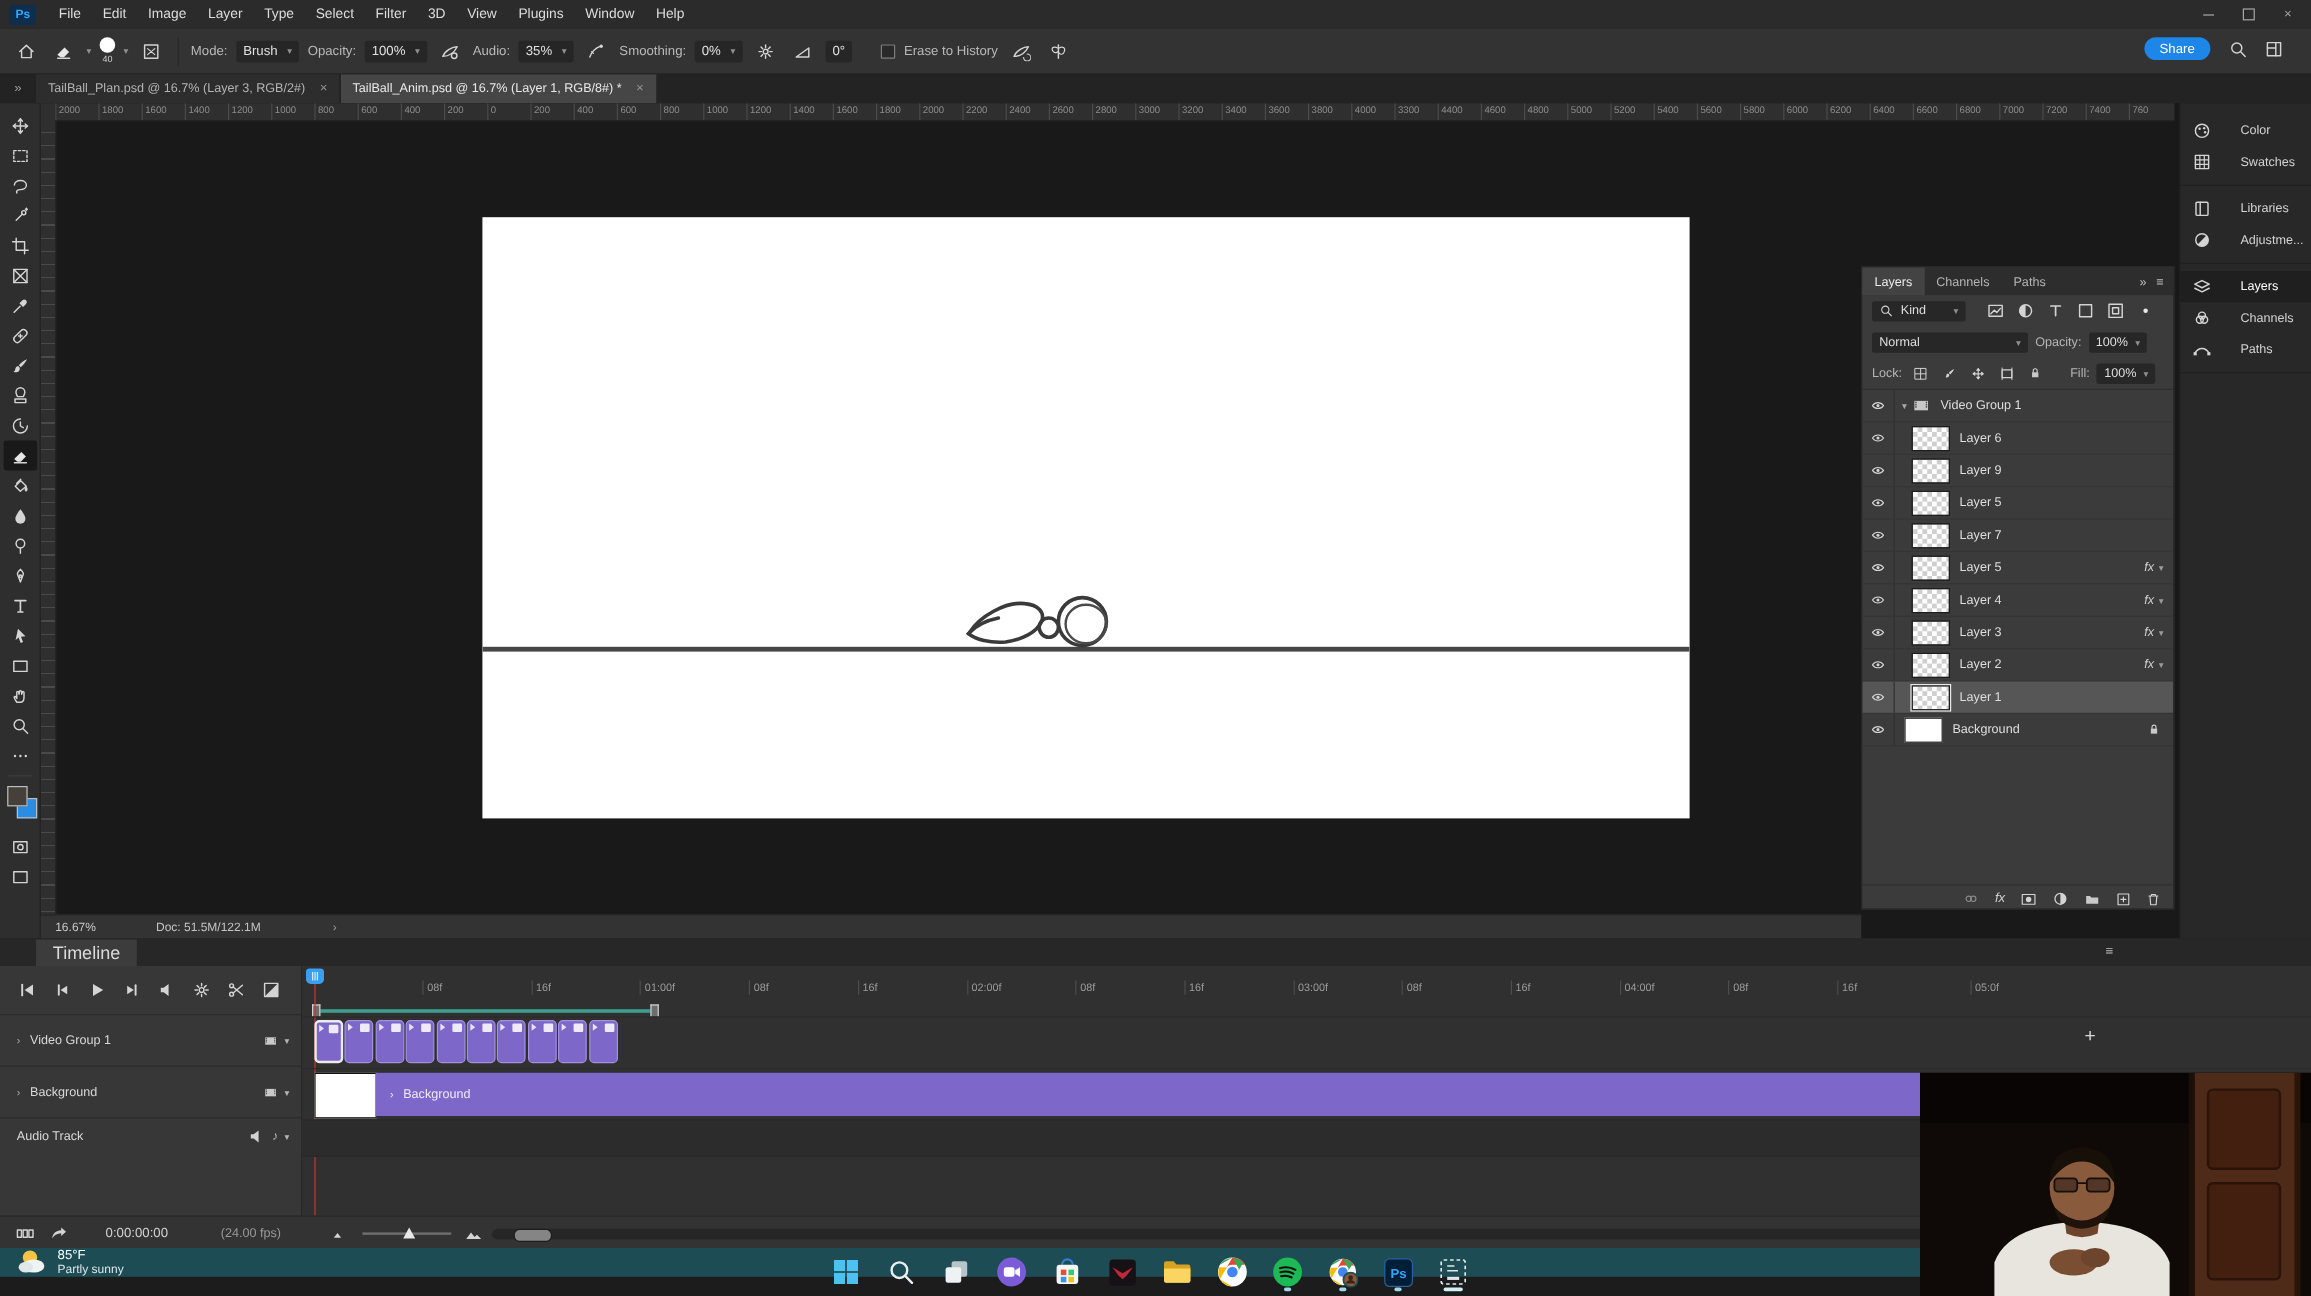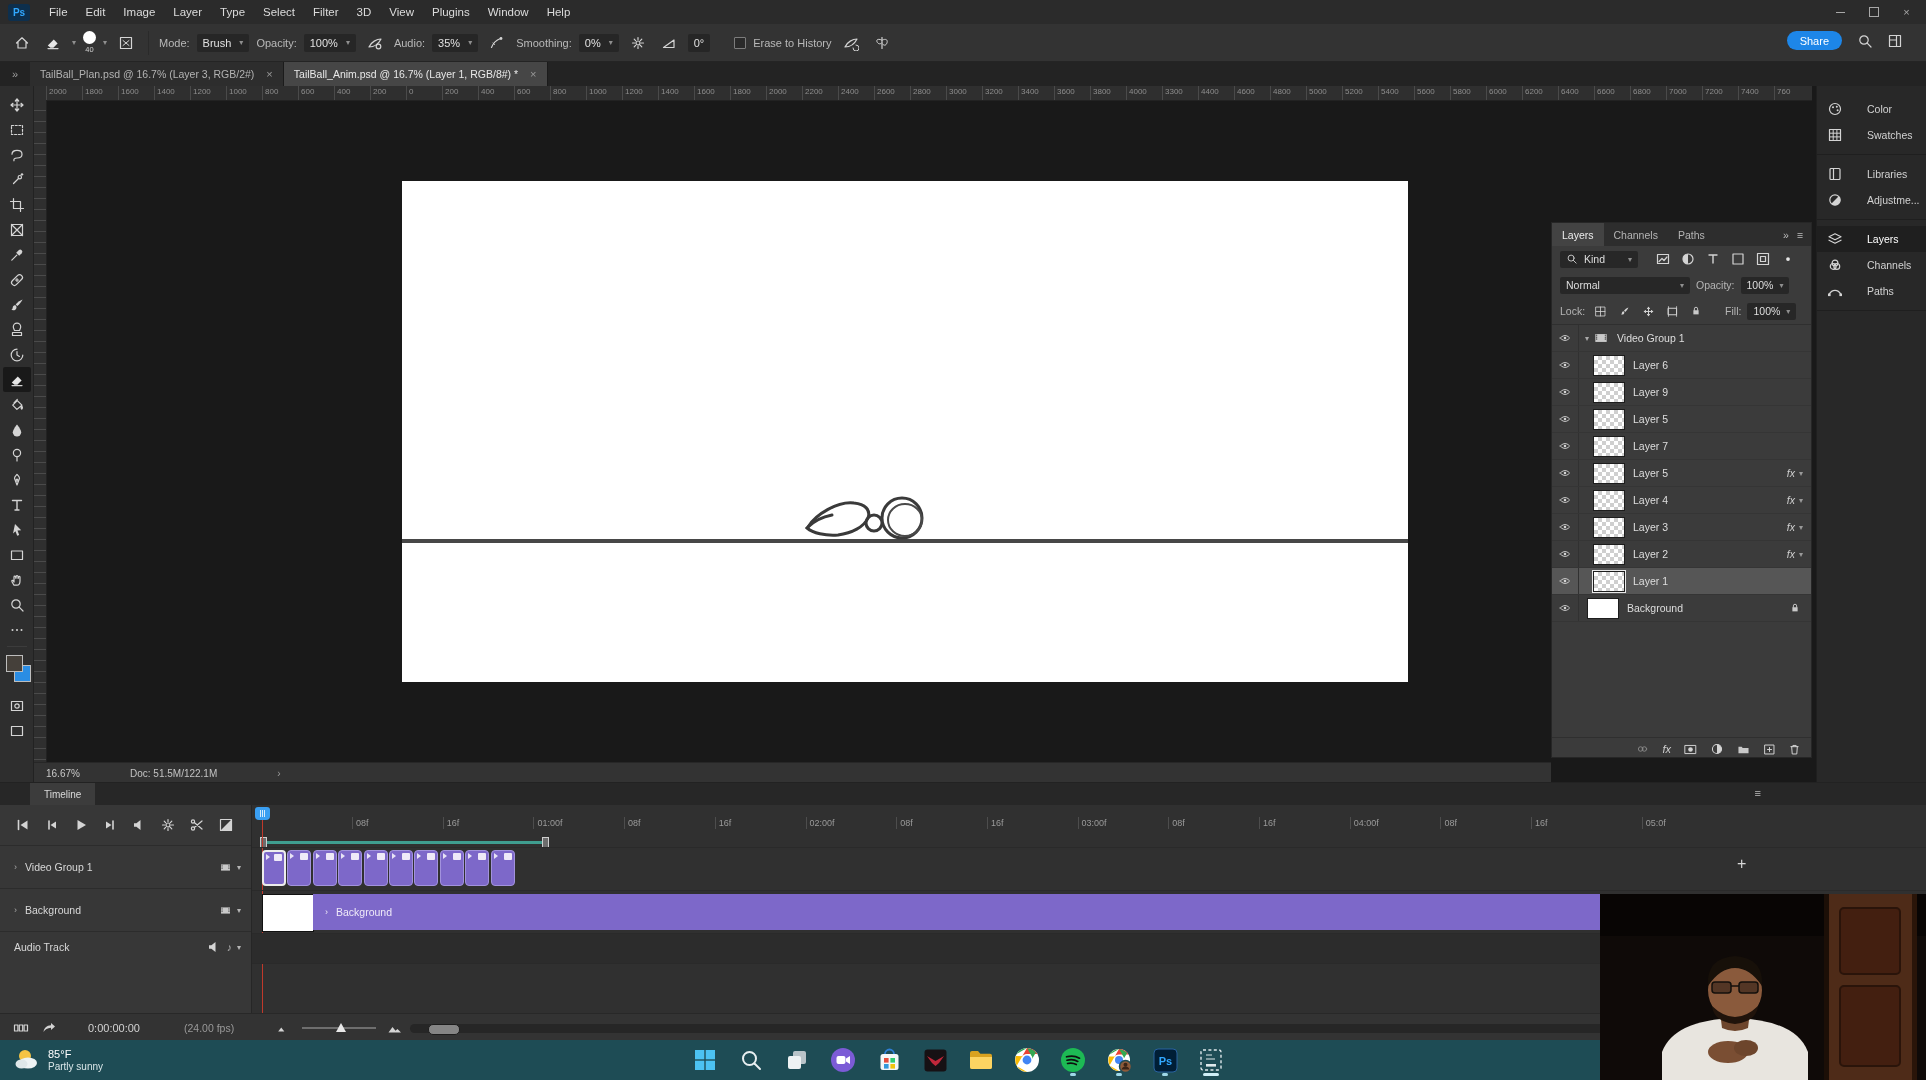--- a/index.html
+++ b/index.html
@@ -88,21 +88,21 @@
   .thumb.selected-thumb{outline:1px solid #e8e8e8;}
   .layer-name{margin-left:8px;font-size:10.5px;color:#dedede;}
   .fx-badge{position:absolute;right:8px;display:flex;align-items:center;gap:4px;color:#cfcfcf;font-style:italic;font-size:10.5px;}
   .fx-badge .chev{font-style:normal;font-size:8px;color:#9a9a9a;}
   .lock-right{position:absolute;right:10px;}
   .lp-bottom{height:22px;display:flex;align-items:center;justify-content:flex-end;gap:12px;padding-right:10px;border-top:1px solid #2f2f2f;}
 
   
   .timeline{left:0;top:782px;width:1926px;height:258px;background:#323232;border-top:1px solid #222;}
   .tl-tabstrip{left:0;top:0;width:1926px;height:22px;background:#272727;display:flex;align-items:stretch;}
-  .tl-tab{margin-left:30px;padding:0 14px;background:#3c3c3c;color:#dadada;font-size:10px;display:flex;align-items:center;}
+  .tl-tab{margin-left:30px;padding:0 14px;background:#3c3c3c;color:#dadada;font-size:15px;display:flex;align-items:center;}
   .tl-menu{position:absolute;right:165px;top:4px;color:#bdbdbd;}
   .tl-leftcol{left:0;top:22px;width:252px;height:208px;background:#373737;border-right:1px solid #262626;box-sizing:border-box;}
   .transport{display:flex;align-items:center;gap:11px;height:40px;padding-left:14px;}
   .tp-btn{width:18px;height:16px;display:flex;align-items:center;justify-content:center;}
   .track-label-row{display:flex;align-items:center;height:42px;border-top:1px solid #2c2c2c;font-size:10.5px;color:#d8d8d8;position:relative;}
   .track-label-row .tchev{margin-left:14px;color:#a9a9a9;font-size:9px;margin-right:8px;}
   .track-icons{position:absolute;right:10px;display:flex;align-items:center;gap:5px;color:#b5b5b5;}
   .tl-tracks{left:252px;top:22px;width:1674px;height:208px;background:#303030;}
   .tl-ruler{position:absolute;left:0;top:0;width:1674px;height:40px;color:#9a9a9a;font-size:9px;}
   .tl-rlabel{position:absolute;top:12px;border-left:1px solid #4d4d4d;padding-left:3px;height:12px;line-height:12px;}
@@ -123,21 +123,21 @@
   .add-track{position:absolute;left:1485px;top:50px;color:#d8d8d8;font-size:16px;}
   .tl-bottom{left:0;top:230px;width:1926px;height:28px;background:#333;border-top:1px solid #282828;display:flex;align-items:center;}
   .tl-timecode{color:#d2d2d2;font-size:11px;margin-left:30px;}
   .tl-fps{color:#999;font-size:10.5px;margin-left:44px;}
   .zoom-slider{width:74px;height:2px;background:#6e6e6e;margin:0 10px;position:relative;}
   .zoom-thumb{position:absolute;left:34px;top:-4px;width:0;height:0;border-left:5px solid transparent;border-right:5px solid transparent;border-bottom:9px solid #e8e8e8;}
   .tl-scroll{flex:1;height:9px;background:#262626;border-radius:5px;margin:0 8px 0 6px;position:relative;}
   .tl-scroll .thumb{position:absolute;left:10px;right:10px;top:0;height:9px;background:#858585;border-radius:5px;}
 
   
-  .taskbar{left:0;top:1040px;width:1926px;height:40px;background:#1e4c55;display:flex;align-items:center;}
+  .taskbar{left:0;top:1040px;width:1926px;height:24px;background:#1e4c55;display:flex;align-items:center;}
   .weather{display:flex;align-items:center;gap:8px;margin-left:14px;}
   .weather-temp{font-size:11px;color:#fff;line-height:13px;}
   .weather-cond{font-size:10px;color:#d9e6e8;line-height:12px;}
   .tb-icons{position:absolute;left:688px;top:0;height:40px;display:flex;align-items:center;gap:12px;}
   .tb-icon{width:34px;height:34px;display:flex;align-items:center;justify-content:center;position:relative;border-radius:4px;}
   .tb-icon .run{position:absolute;bottom:1px;left:14px;width:6px;height:3px;border-radius:2px;background:#9fd8e8;}
   .tb-icon.active-app .run{left:9px;width:16px;background:#cfeef7;}
 
   
   .webcam{left:1600px;top:894px;width:326px;height:186px;background:#0d0908;z-index:20;}

